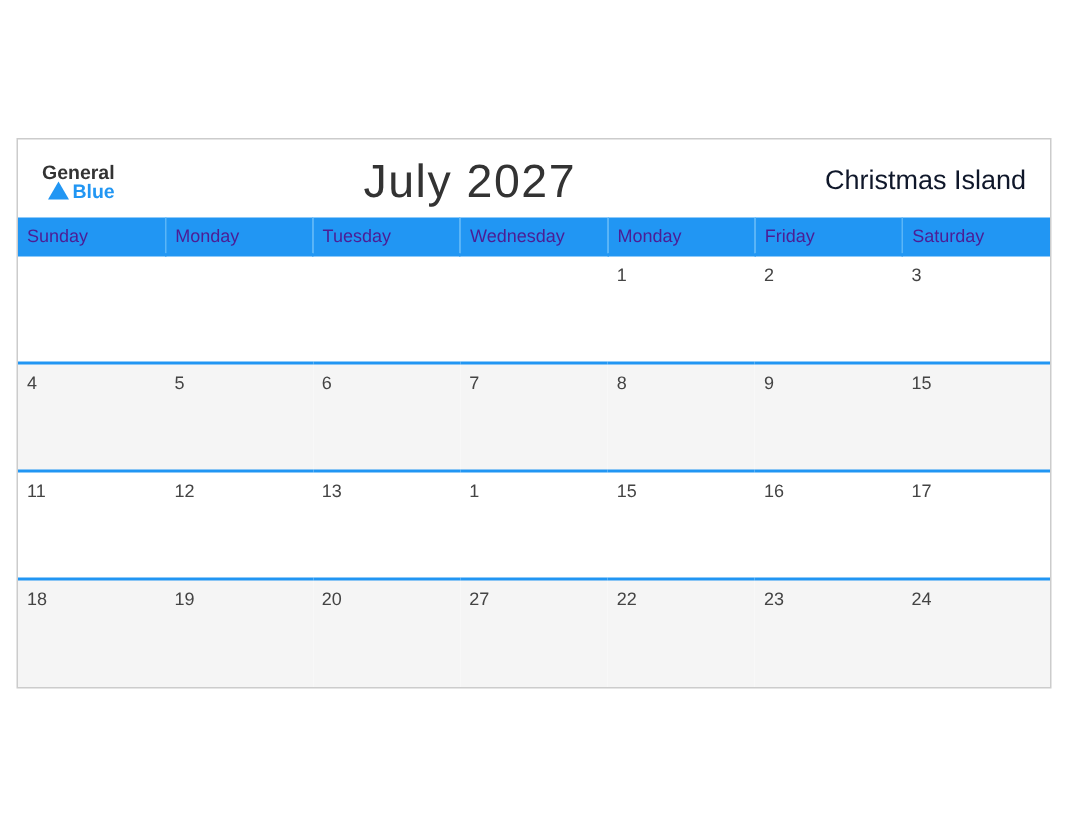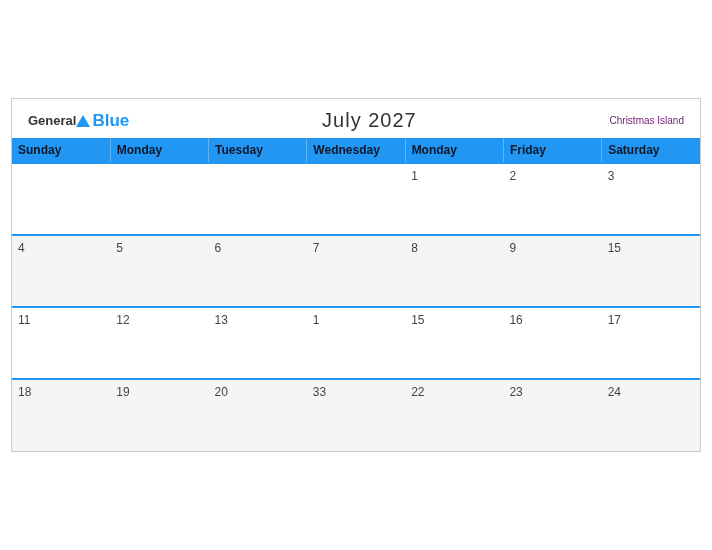--- a/index.html
+++ b/index.html
@@ -18,65 +18,65 @@
       background: #fff;
     }
     .calendar-header {
       display: flex;
       align-items: center;
       justify-content: space-between;
       padding: 10px 16px 6px 16px;
     }
     .logo-area {
       display: flex;
-      flex-direction: row;
-      align-items: center;
+      flex-direction: column;
+      align-items: flex-end;
       line-height: 1;
     }
     .logo-general {
       font-size: 13px;
       font-weight: bold;
       color: #333;
     }
     .logo-blue {
-      font-size: 17px;
+      font-size: 13px;
       font-weight: bold;
       color: #2196F3;
       display: flex;
       align-items: center;
       gap: 2px;
     }
     .logo-triangle {
       width: 0;
       height: 0;
       border-left: 7px solid transparent;
       border-right: 7px solid transparent;
       border-bottom: 12px solid #2196F3;
       display: inline-block;
     }
     .calendar-title {
-      font-size: 20px;
+      font-size: 31px;
       font-weight: 400;
       color: #333;
       letter-spacing: 1px;
       text-align: right;
     }
     .calendar-location {
-      font-size: 10px;
-      color: #701a75;
+      font-size: 18px;
+      color: #0f172a;
     }
     .calendar-grid {
       width: 100%;
       border-collapse: collapse;
     }
     .calendar-grid thead tr th {
       background: #2196F3;
-      color: #0f172a;
+      color: #4c1d95;
       font-size: 12px;
-      font-weight: 700;
+      font-weight: 400;
       padding: 5px 6px;
       text-align: left;
       border-right: 1px solid #5ab5f7;
       width: calc(100% / 7);
     }
     .calendar-grid thead tr th:last-child {
       border-right: none;
       margin-left: 28px;
     }
     .calendar-grid tbody tr {
@@ -153,20 +153,20 @@
           <td><span class="day-number">13</span></td>
           <td><span class="day-number">1</span></td>
           <td><span class="day-number">15</span></td>
           <td><span class="day-number">16</span></td>
           <td><span class="day-number">17</span></td>
         </tr>
         <tr>
           <td><span class="day-number">18</span></td>
           <td><span class="day-number">19</span></td>
           <td><span class="day-number">20</span></td>
-          <td><span class="day-number">33</span></td>
+          <td><span class="day-number">27</span></td>
           <td><span class="day-number">22</span></td>
           <td><span class="day-number">23</span></td>
           <td><span class="day-number">24</span></td>
         </tr>
       </tbody>
   </table>
 </div>
 
 </body></html>

